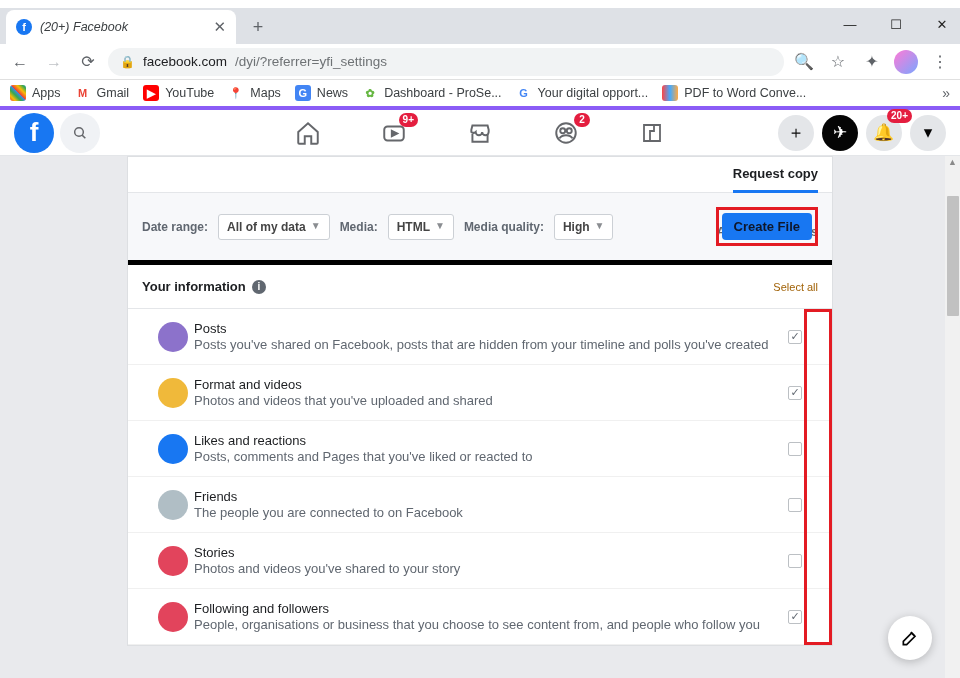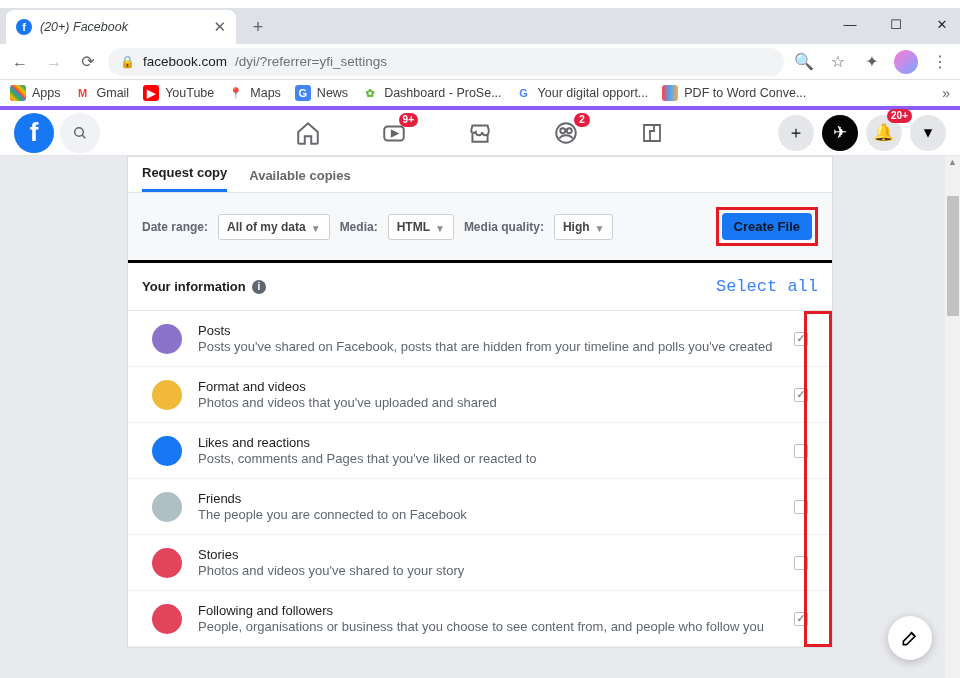--- a/index.html
+++ b/index.html
@@ -45,35 +45,35 @@
   .fbright { margin-left:auto; display:flex; gap:8px; align-items:center;}
   .rbtn { width:36px; height:36px; border-radius:50%; background:#e4e6e9; display:flex; align-items:center; justify-content:center; color:#050505; position:relative; font-size:17px;}
 
   
   .page { position:relative; height: calc(678px - 8px - 36px - 36px - 30px - 46px); overflow:hidden;}
   .scrollind { position:absolute; right:0; top:0; width:15px; height:100%; background:#f1f1f1;}
   .scrollind .arrow { text-align:center; font-size:9px; color:#8a8a8a; line-height:12px;}
   .scrollind .thumb { position:absolute; right:1px; top:40px; width:12px; height:120px; background:#c1c1c1; border-radius:1px;}
 
   .card { width:706px; margin:0 auto; background:#fff; border:1px solid #dddfe2; border-radius:0; overflow:hidden;}
-  .tabs { display:flex; gap:22px; padding:0 14px; height:36px; align-items:flex-end; border-bottom:1px solid #e4e6e9;}
+  .tabs { display:flex; gap:22px; padding:0 14px; height:36px; align-items:flex-end; border-bottom:1px solid #e4e6e9;flex-direction:column;}
   .ptab { font-size:13px; font-weight:600; color:#65676b; padding:9px 0; }
   .ptab.active { color:#1c1e21; border-bottom:3px solid #1877f2;}
-  .filters { display:flex; align-items:center; gap:10px; padding:14px; background:#f7f8fa; border-bottom:3px solid #000000;}
+  .filters { display:flex; align-items:center; gap:10px; padding:14px; background:#f7f8fa; border-bottom:5px solid #000000;}
   .flabel { font-size:12px; color:#606770; font-weight:600;}
-  .fsel { border:1px solid #ccd0d5; background:#fff; border-radius:3px; font-size:12px; color:#444; padding:5px 8px; display:flex; align-items:flex-end; gap:5px; font-weight:600;}
+  .fsel { border:1px solid #ccd0d5; background:#fff; border-radius:3px; font-size:12px; color:#444; padding:5px 8px; display:flex; align-items:flex-start; gap:5px; font-weight:600;}
   .fsel .dd { color:#8a8d91; font-size:10px;}
   .createwrap { margin-left:auto; padding:3px; border:3px solid #e31b23; }
   .createbtn { background:#1877f2; color:#0f172a; font-size:13px; font-weight:700; border:none; padding:6px 12px; border-radius:4px;}
   .infohdr { display:flex; align-items:center; padding:14px; font-size:13px;}
   .infohdr .t { font-weight:600; color:#1c1e21; display:flex; align-items:center; gap:6px;}
-  .infohdr .sel { margin-left:auto; color:#3b82f6; font-size:17px;font-family:Liberation Mono, monospace;}
+  .infohdr .sel { margin-left:auto; color:#a16207; font-size:11px;}
 
   .rows { border-top:1px solid #e4e6e9; position:relative;}
-  .row { display:flex; align-items:center; gap:16px; padding:11px 24px; border-bottom:1px solid #f0f0f0;}
+  .row { display:flex; align-items:center; gap:6px; padding:11px 30px; border-bottom:1px solid #f0f0f0;}
   .ricon { width:30px; height:30px; border-radius:50%; flex-shrink:0; display:flex; align-items:center; justify-content:center; color:#fff;}
   .rtext .rt { font-size:13px; color:#1c1e21; font-weight:400; line-height:17px;}
   .rtext .rd { font-size:13px; color:#606770; line-height:16px;}
   .chkcol { position:absolute; right:0; top:0; bottom:0; width:28px; border:3px solid #e31b23; pointer-events:none;}
   .chk { width:14px; height:14px; border:1px solid #bcc0c4; border-radius:2px; margin-left:auto; flex-shrink:0; display:flex; align-items:center; justify-content:center; font-size:11px; color:#606770;}
   .chk.on { color:#606770; }
 
   
   .compose { position:absolute; right:28px; bottom:18px; width:44px; height:44px; border-radius:50%; background:#fff; box-shadow:0 2px 10px rgba(0,0,0,0.22); display:flex; align-items:center; justify-content:center; font-size:18px; color:#050505;}
 </style>

